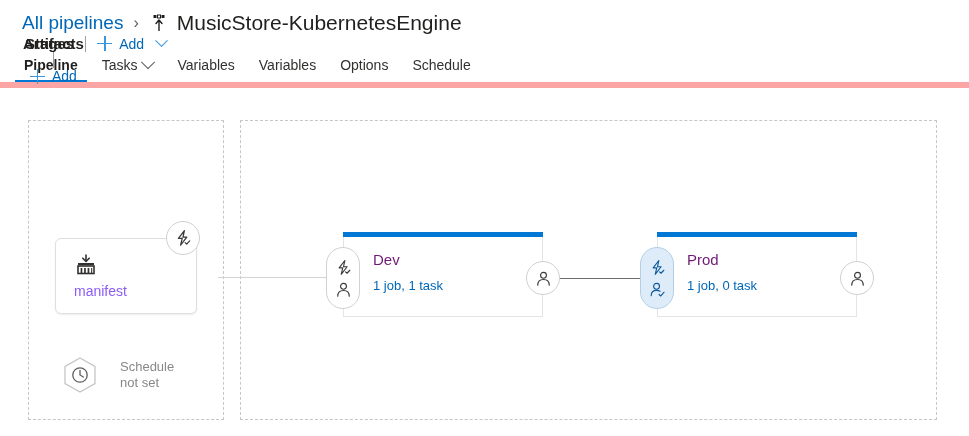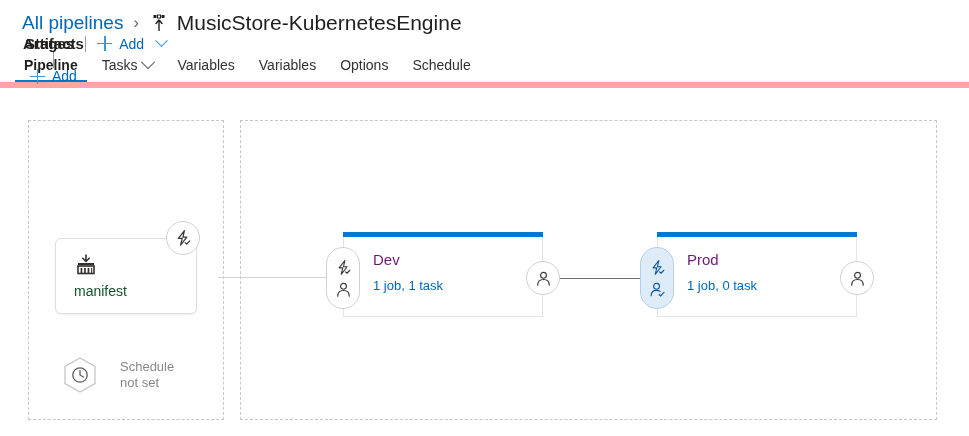--- a/index.html
+++ b/index.html
@@ -190,21 +190,21 @@
     left: 19px;
     top: 14px;
     width: 22px;
     height: 22px;
   }
   #artifact-label {
     position: absolute;
     left: 18px;
     top: 44px;
     font-size: 14px;
-    color: #14532d;
+    color: #8b5cf6;
   }
   .bolt-badge {
     position: absolute;
     width: 34px;
     height: 34px;
     border-radius: 50%;
     background: #ffffff;
     border: 1px solid #d2d0ce;
     box-sizing: border-box;
     display: flex;

